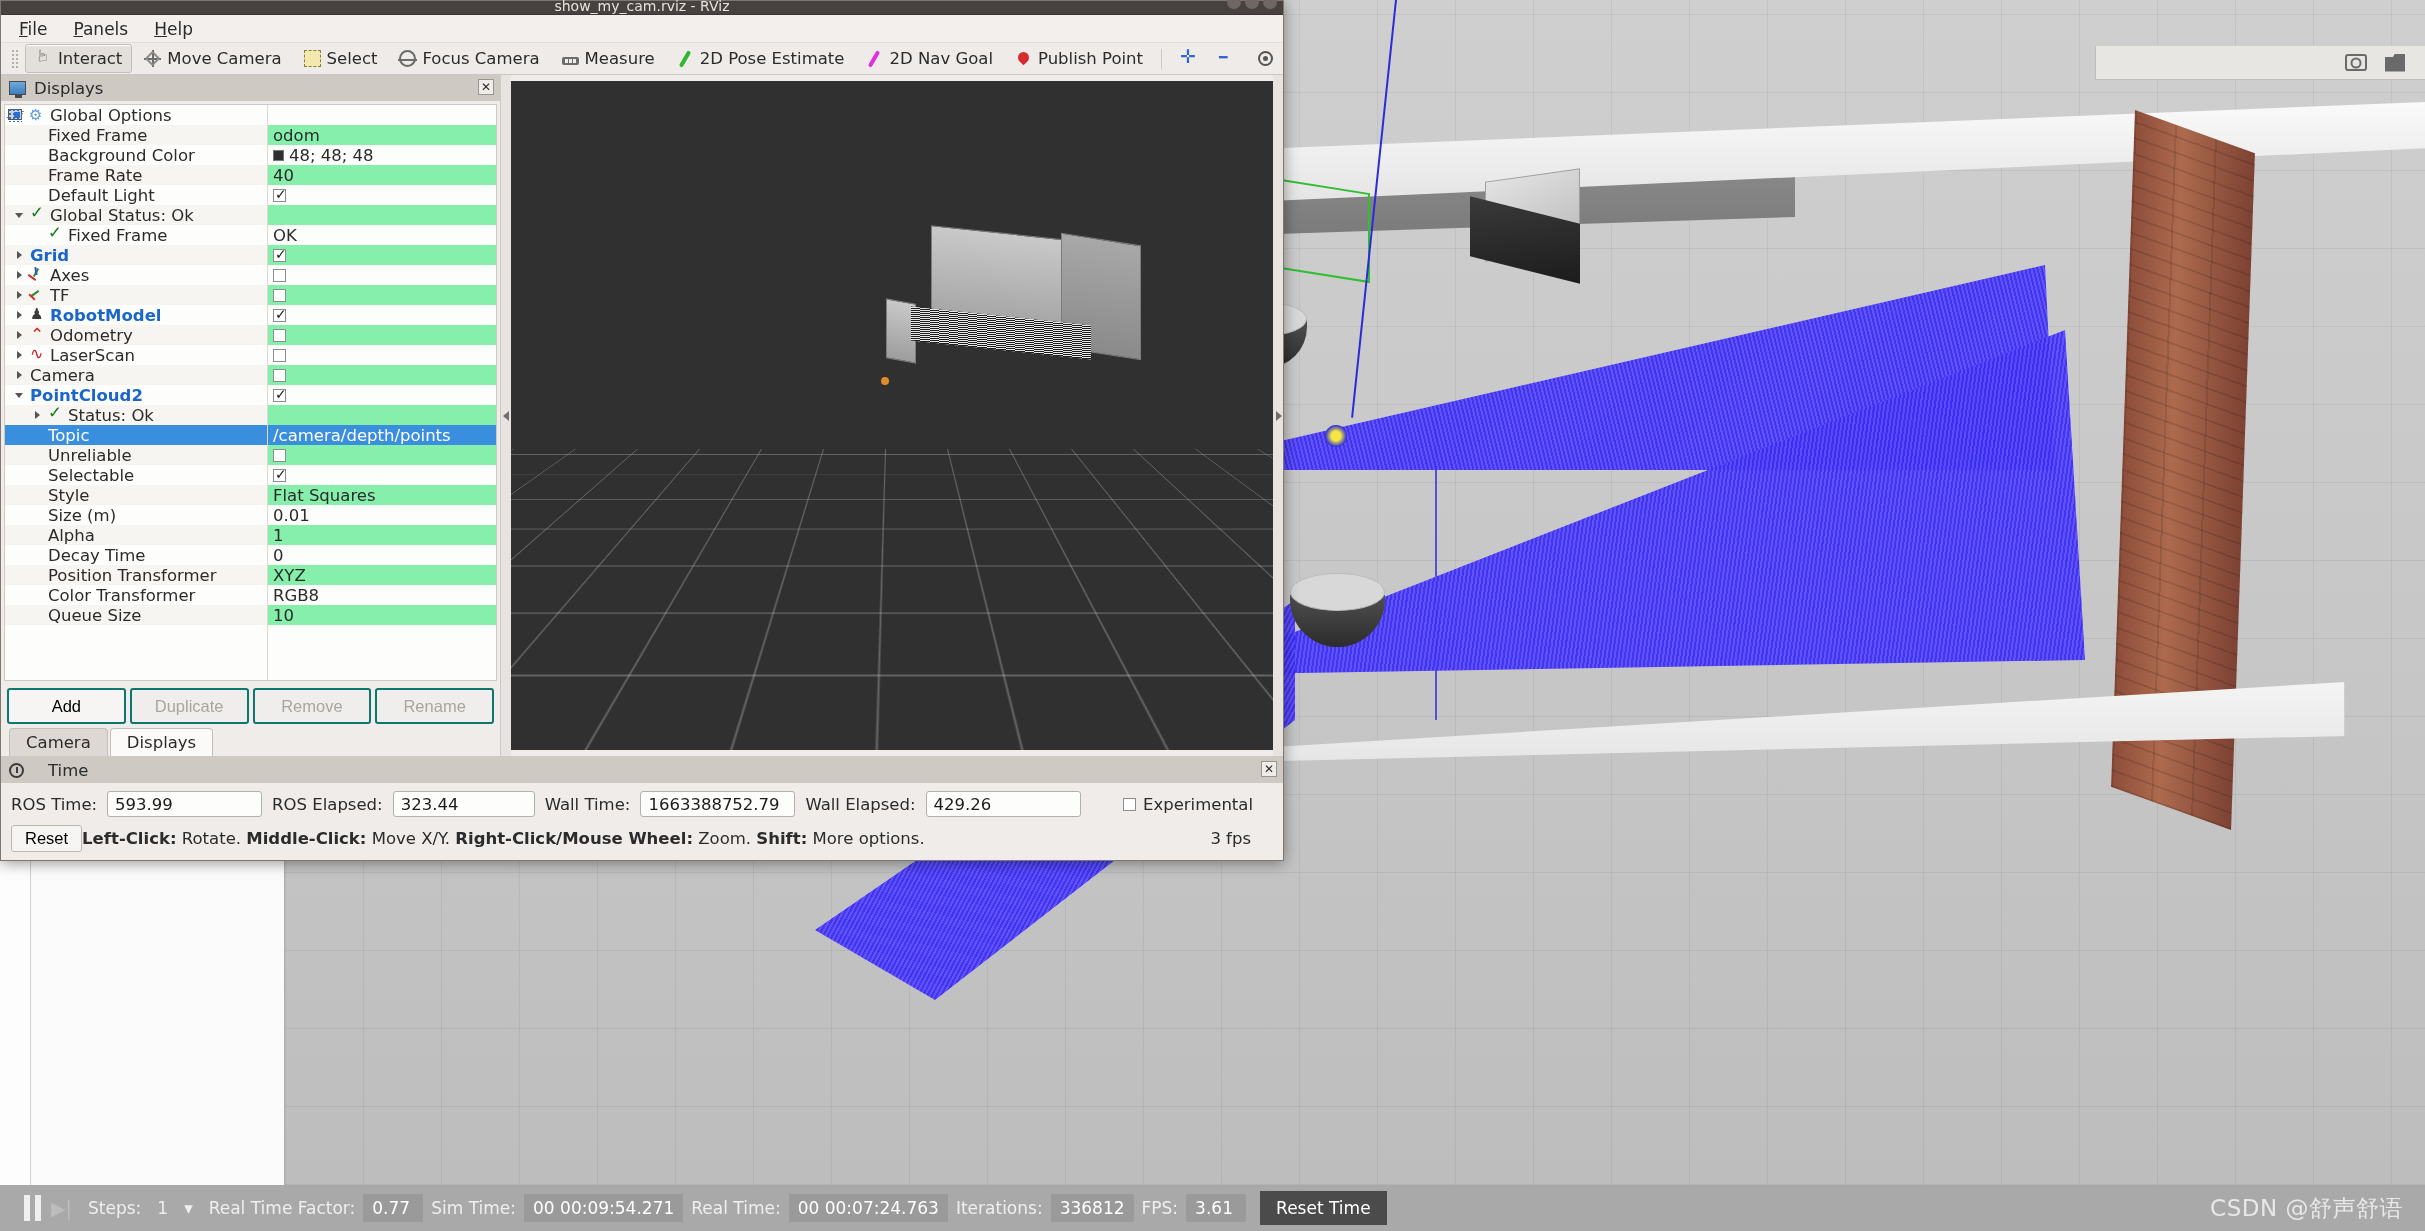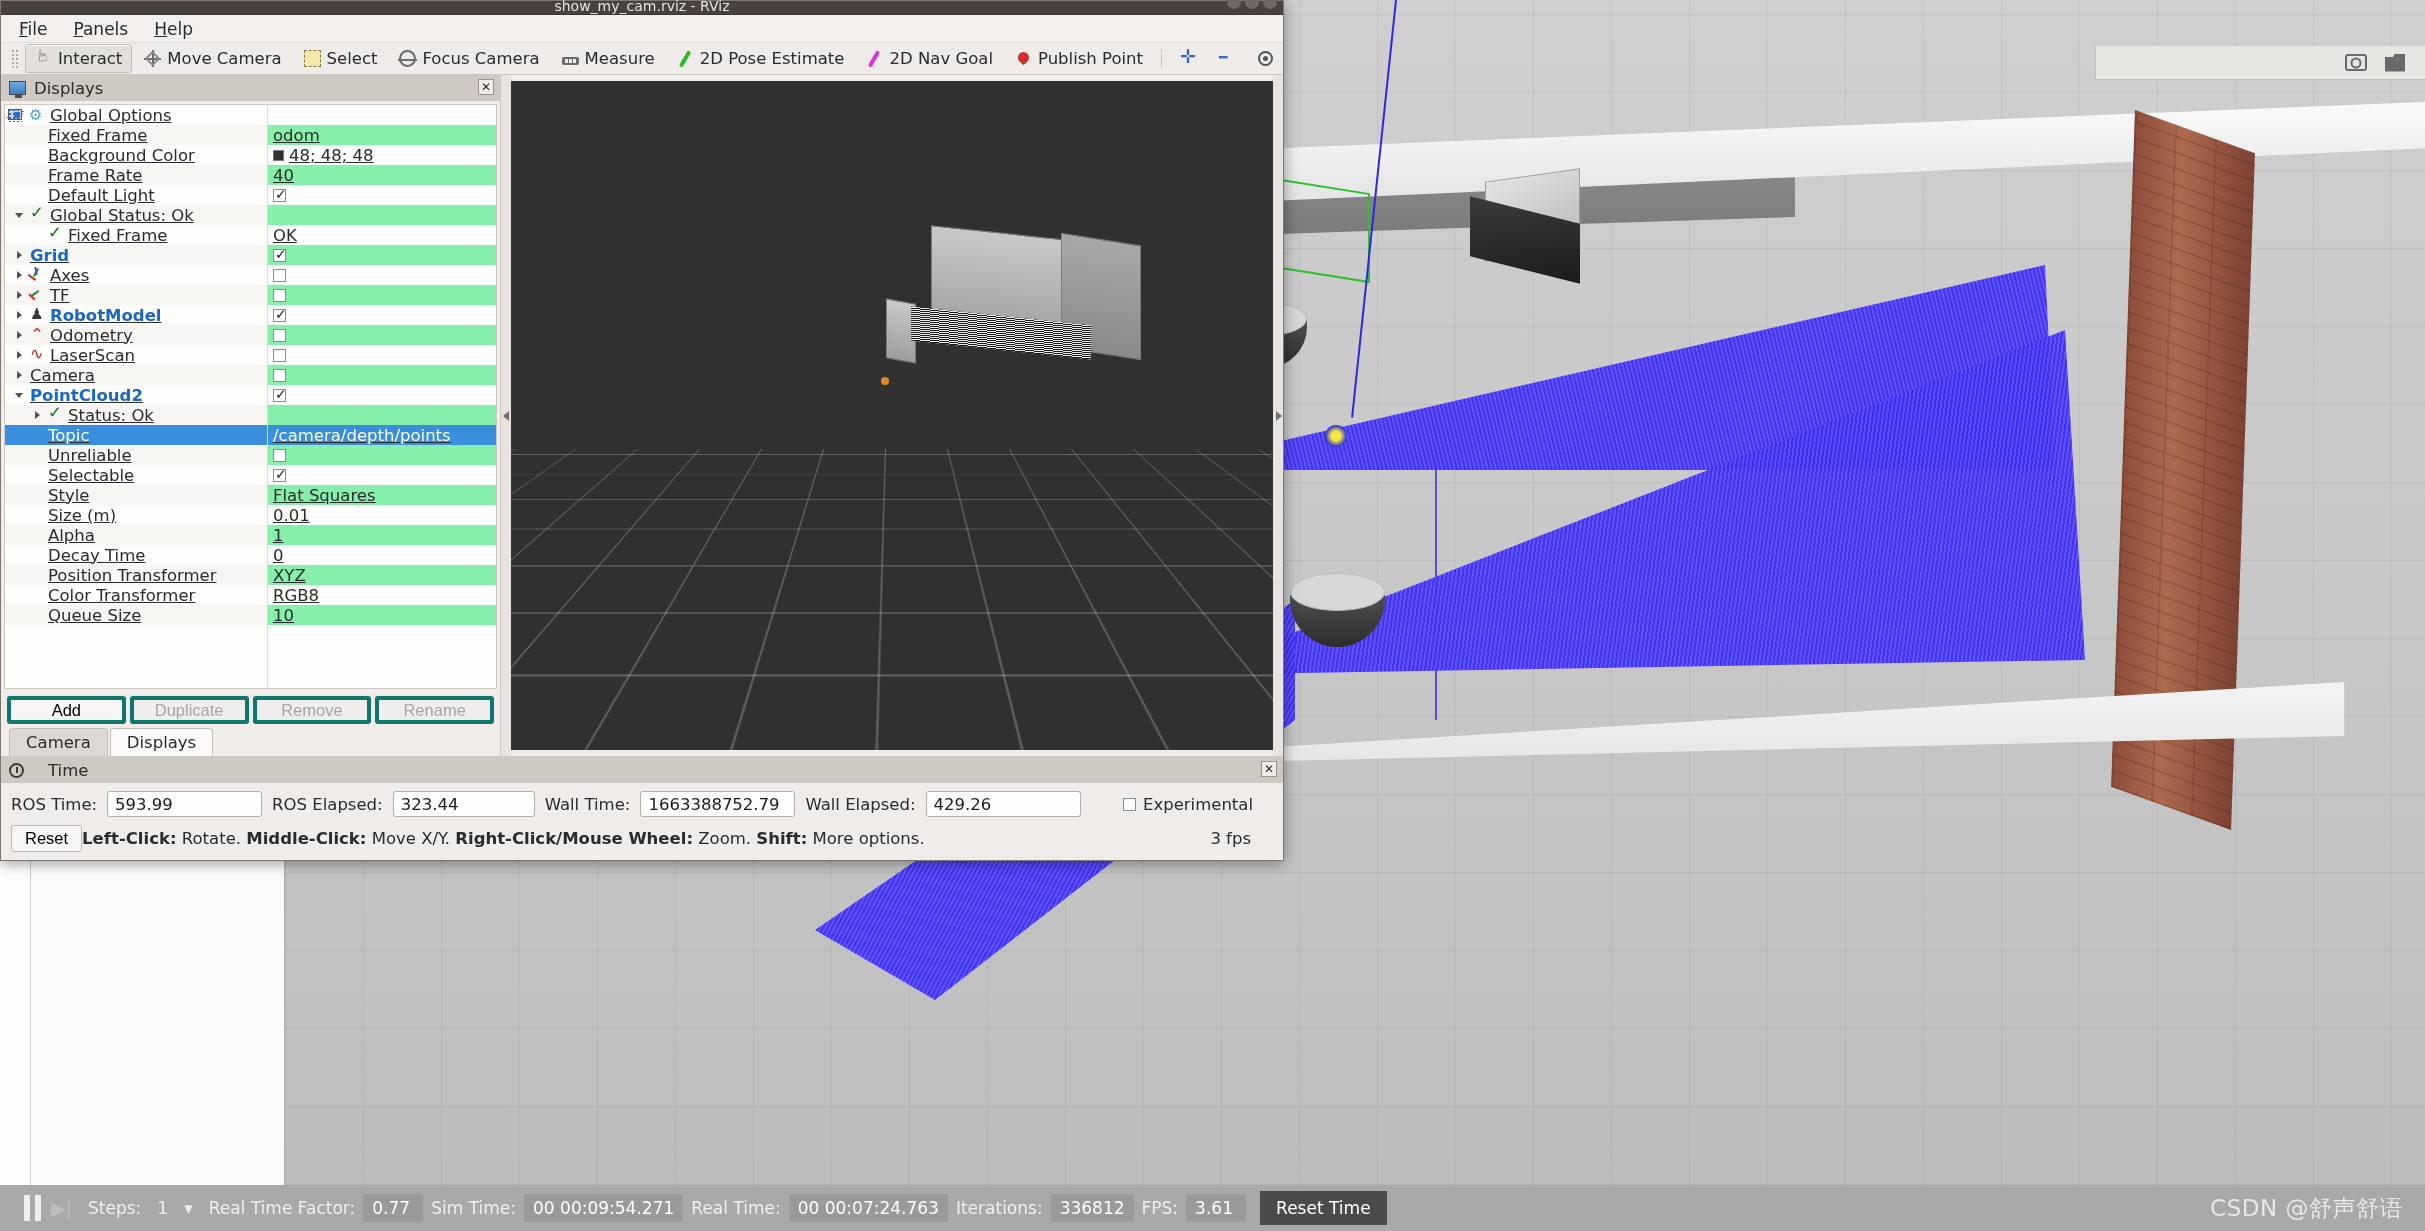--- a/index.html
+++ b/index.html
@@ -167,21 +167,21 @@
     height:26px; background:#cfc9c4; display:flex; align-items:center; gap:8px;
     padding:0 8px; font-size:16.5px; color:#2b2b2b; position:relative;
   }
   .disp-icon { width:17px;height:14px; background:linear-gradient(180deg,#6fa8dc,#3d7ebf);
      border:1px solid #4a4a4a; position:relative; }
   .disp-icon:after{content:"";position:absolute;left:5px;bottom:-4px;width:7px;height:3px;background:#4a4a4a;}
   .panel-close { position:absolute; right:6px; top:4px; width:16px;height:16px;
      border:1px solid #9a938e; background:#efecea; font-size:12px; line-height:14px; text-align:center; cursor:pointer;}
 
   #tree-wrap { flex:1 1 auto; background:#fdfdfc; border:1px solid #cfc9c4; margin:3px;
-     overflow:hidden; position:relative; display:flex;text-decoration:underline; }
+     overflow:hidden; position:relative; display:flex; }
   #tree-names { width:262px; flex:0 0 auto; position:relative; }
   #tree-vals  { flex:1 1 auto; border-left:1px solid #dedad6; position:relative;}
   .trow { height:20px; display:flex; align-items:center; font-size:16.5px; white-space:nowrap; }
   .trow.alt { background:#f7f5f2; }
   .trow.sel { background:#3a8ede; color:#fff; }
   .trow .ind { flex:0 0 auto; }
   .arrow { width:14px; height:20px; position:relative; flex:0 0 auto; cursor:pointer;}
   .arrow.r:after{ content:""; position:absolute; left:4px; top:6px;
      border-left:5px solid #555; border-top:4px solid transparent; border-bottom:4px solid transparent;}
   .arrow.d:after{ content:""; position:absolute; left:2px; top:8px;
@@ -213,21 +213,21 @@
   .ig-robot:before{content:"♟";position:absolute;left:3px;top:0;font-size:15px;color:#3a3a3a;}
   .ig-odom:before{content:"⌃";position:absolute;left:3px;top:-1px;font-size:17px;color:#cc2222;}
   .ig-laser:before{content:"∿";position:absolute;left:3px;top:-1px;font-size:16px;color:#cc2222;}
   .ig-cam { position:absolute;left:3px;top:4px;width:14px;height:11px;background:#d0d0d0;border:1px solid #555;}
   .ig-cam:after{content:"";position:absolute;left:5px;top:2px;width:6px;height:6px;background:#2a6fd0;}
   .ig-pc { position:absolute; left:3px; top:3px; width:14px; height:14px;
      background-image:radial-gradient(#2a6fd0 1.2px, transparent 1.3px);
      background-size:4px 4px; }
 
   #btnrow { display:flex; gap:4px; padding:4px 6px; flex:0 0 auto; }
-  .ebtn { flex:1 1 0; height:28px; border:4px solid #0f766e; background:#f7f5f3;
+  .ebtn { flex:1 1 0; height:36px; border:2px solid #0f766e; background:#f7f5f3;
      border-radius:3px; font-size:16.5px; cursor:pointer; }
   .ebtn:disabled, .ebtn.dis { color:#a9a4a0; background:#f0eeec; cursor:default; }
 
   #tabrow { display:flex; gap:2px; padding-left:8px; flex:0 0 auto; }
   .ptab { padding:4px 16px; font-size:16.5px; border:1px solid #c3beb9; border-bottom:none;
      background:#ddd8d3; border-radius:4px 4px 0 0; cursor:pointer; }
   .ptab.active { background:#fbfaf9; }
 
   
   #render-col { flex:1 1 auto; display:flex; min-width:0; }

